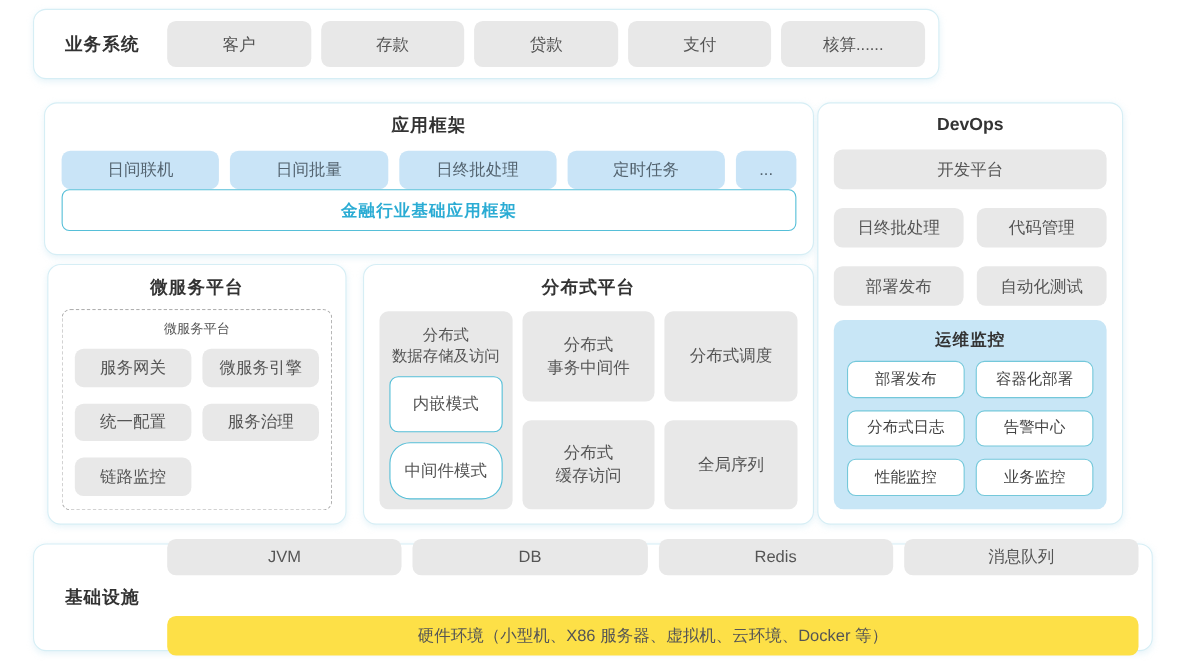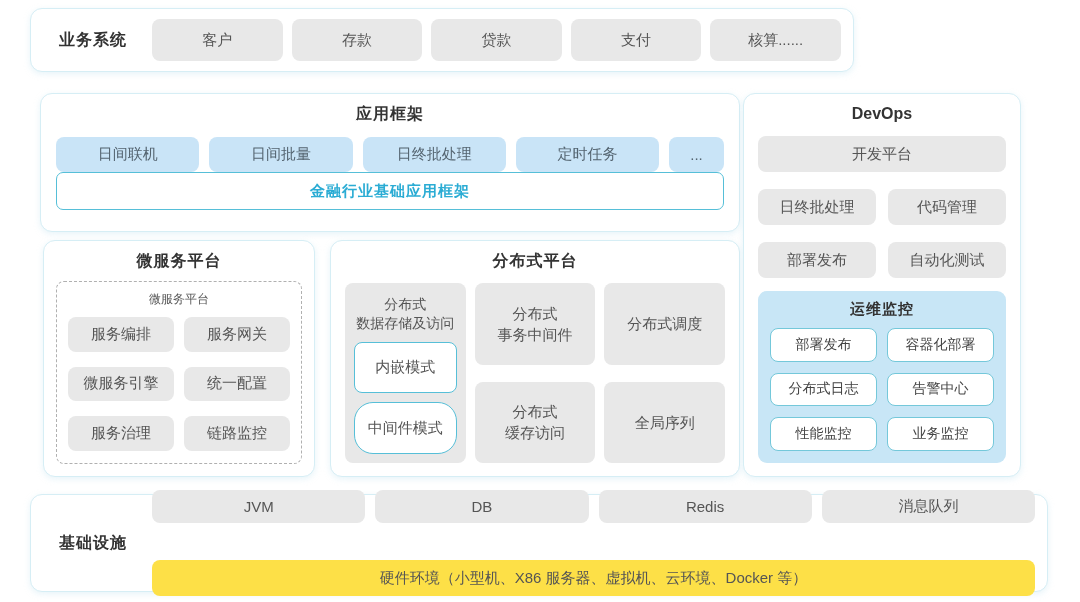--- a/index.html
+++ b/index.html
@@ -88,21 +88,20 @@
       <div class="blue-box more">...</div>
     </div>
     <div class="base-box">金融行业基础应用框架</div>
   </div>
 
   <div class="section" id="microservice">
     <div class="panel-title">微服务平台</div>
     <div class="dashed-box">
       <div class="dashed-title">微服务平台</div>
       <div class="ms-grid">
-        <div class="gray-box">服务编排</div>
         <div class="gray-box">服务网关</div>
         <div class="gray-box">微服务引擎</div>
         <div class="gray-box">统一配置</div>
         <div class="gray-box">服务治理</div>
         <div class="gray-box">链路监控</div>
       </div>
     </div>
   </div>
 
   <div class="section" id="distributed">

